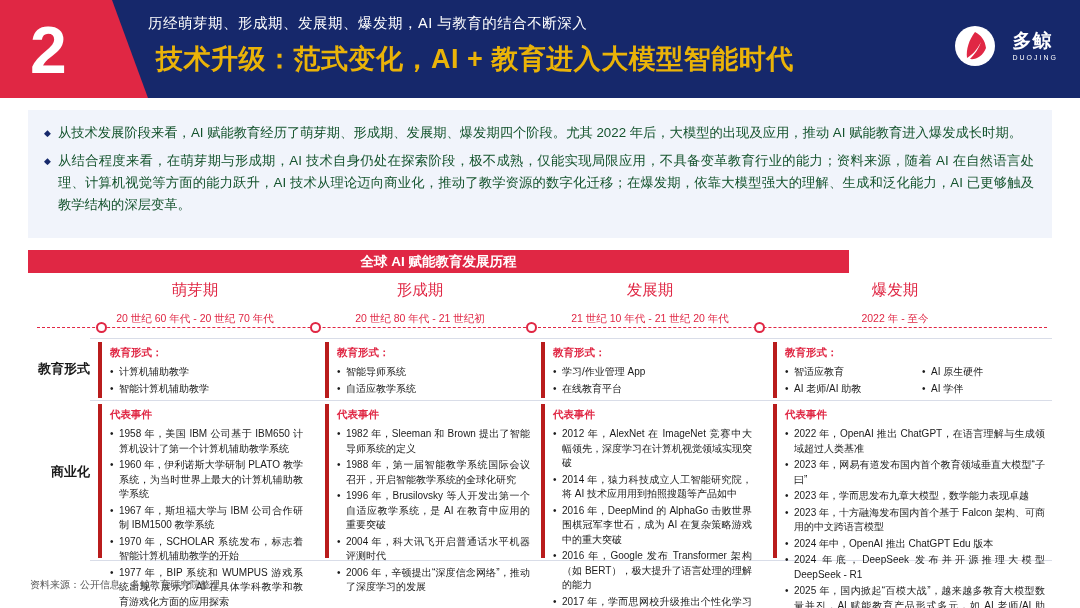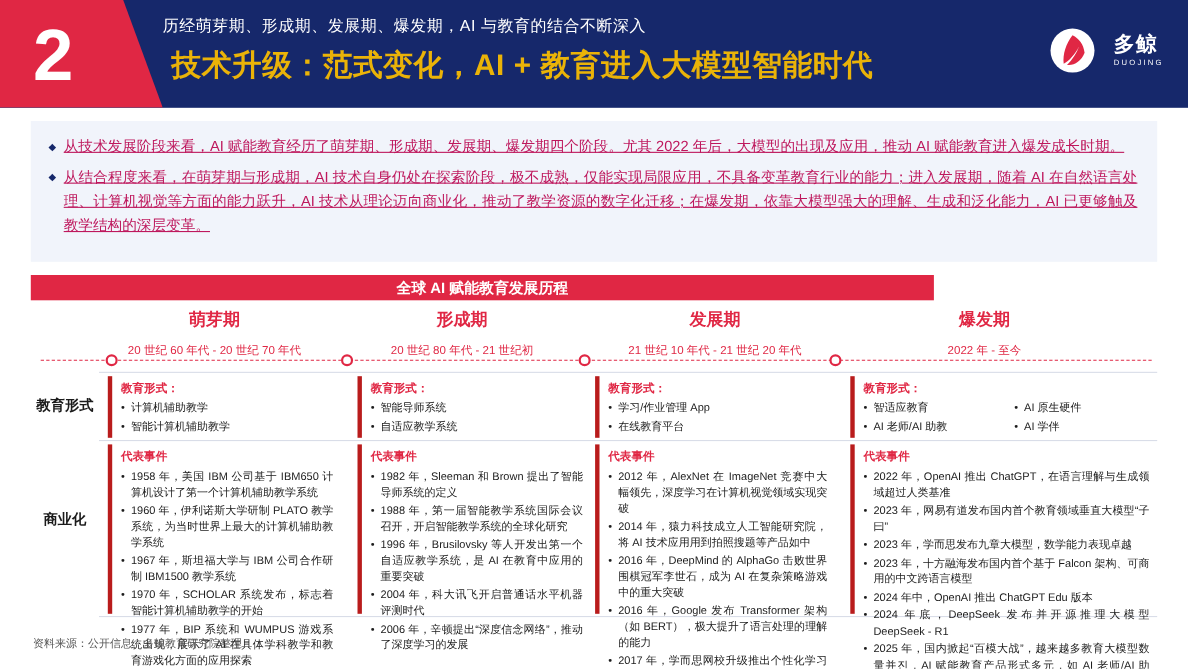--- a/index.html
+++ b/index.html
@@ -57,40 +57,40 @@
     width: 1024px; height: 128px;
     background: #f1f4fb;
     padding: 12px 18px 10px 16px;
   }
   .bullet-row { display: flex; align-items: flex-start; margin-bottom: 6px; }
   .bullet-mark {
     color: #16286b; font-size: 9px; line-height: 22px;
     margin-right: 7px; flex: 0 0 auto;
   }
   .bullet-text {
-    color: #be185d; font-size: 13.3px; line-height: 22px; text-align: justify; text-decoration: underline;
+    color: #14532d; font-size: 13.3px; line-height: 22px; text-align: justify;
   }
 
   
   .band-title {
     position: absolute; left: 28px; top: 250px;
     width: 821px; height: 23px;
     background: #e02744; color: #fff;
     font-size: 13.5px; font-weight: bold;
     display: flex; align-items: center; justify-content: center;
   }
 
   
   .phases {
     position: absolute; left: 90px; top: 280px; width: 970px; height: 40px;
   }
   .phase {
     position: absolute; top: 0; width: 230px; text-align: center;
   }
-  .phase-name { color: #e02744; font-size: 15.5px; font-weight: bold; }
+  .phase-name { color: #e02744; font-size: 15.5px; font-weight: normal; }
   .phase-date { color: #e02744; font-size: 10.5px; margin-top: 11px; }
 
   
   .axis {
     position: absolute; left: 37px; top: 322px; width: 1010px; height: 12px;
   }
   .axis-line {
     position: absolute; left: 0; top: 5px; width: 1010px; height: 0;
     border-top: 1px dashed #e02744;
   }
@@ -98,21 +98,21 @@
     position: absolute; top: 0; width: 11px; height: 11px;
     border-radius: 50%; background: #fff; border: 2.5px solid #e02744;
   }
 
   
   .matrix {
     position: absolute; left: 28px; top: 338px; width: 1024px; height: 228px;
   }
   .row-label {
     position: absolute; left: 0; width: 62px;
-    text-align: center; color: #1b1b1b; font-size: 13px; font-weight: bold;
+    text-align: right; color: #1b1b1b; font-size: 13px; font-weight: bold;
     line-height: 18px;
   }
   .cell {
     position: absolute;
     border-left: 4px solid #b91c1c;
     padding: 4px 7px 0 8px;
   }
   .cell-title {
     color: #e02744; font-size: 10.5px; font-weight: bold; margin-bottom: 5px;
   }
@@ -161,21 +161,21 @@
     </div>
   </div>
 
   <div class="summary">
     <div class="bullet-row">
       <span class="bullet-mark">◆</span>
       <span class="bullet-text">从技术发展阶段来看，AI 赋能教育经历了萌芽期、形成期、发展期、爆发期四个阶段。尤其 2022 年后，大模型的出现及应用，推动 AI 赋能教育进入爆发成长时期。</span>
     </div>
     <div class="bullet-row">
       <span class="bullet-mark">◆</span>
-      <span class="bullet-text">从结合程度来看，在萌芽期与形成期，AI 技术自身仍处在探索阶段，极不成熟，仅能实现局限应用，不具备变革教育行业的能力；进入发展期，随着 AI 在自然语言处理、计算机视觉等方面的能力跃升，AI 技术从理论迈向商业化，推动了教学资源的数字化迁移；在爆发期，依靠大模型强大的理解、生成和泛化能力，AI 已更够触及教学结构的深层变革。</span>
+      <span class="bullet-text">从结合程度来看，在萌芽期与形成期，AI 技术自身仍处在探索阶段，极不成熟，仅能实现局限应用，不具备变革教育行业的能力；资料来源，随着 AI 在自然语言处理、计算机视觉等方面的能力跃升，AI 技术从理论迈向商业化，推动了教学资源的数字化迁移；在爆发期，依靠大模型强大的理解、生成和泛化能力，AI 已更够触及教学结构的深层变革。</span>
     </div>
   </div>
 
   <div class="band-title">全球 AI 赋能教育发展历程</div>
 
   <div class="phases">
     <div class="phase" style="left:-10px;">
       <div class="phase-name">萌芽期</div>
       <div class="phase-date">20 世纪 60 年代 - 20 世纪 70 年代</div>
     </div>

